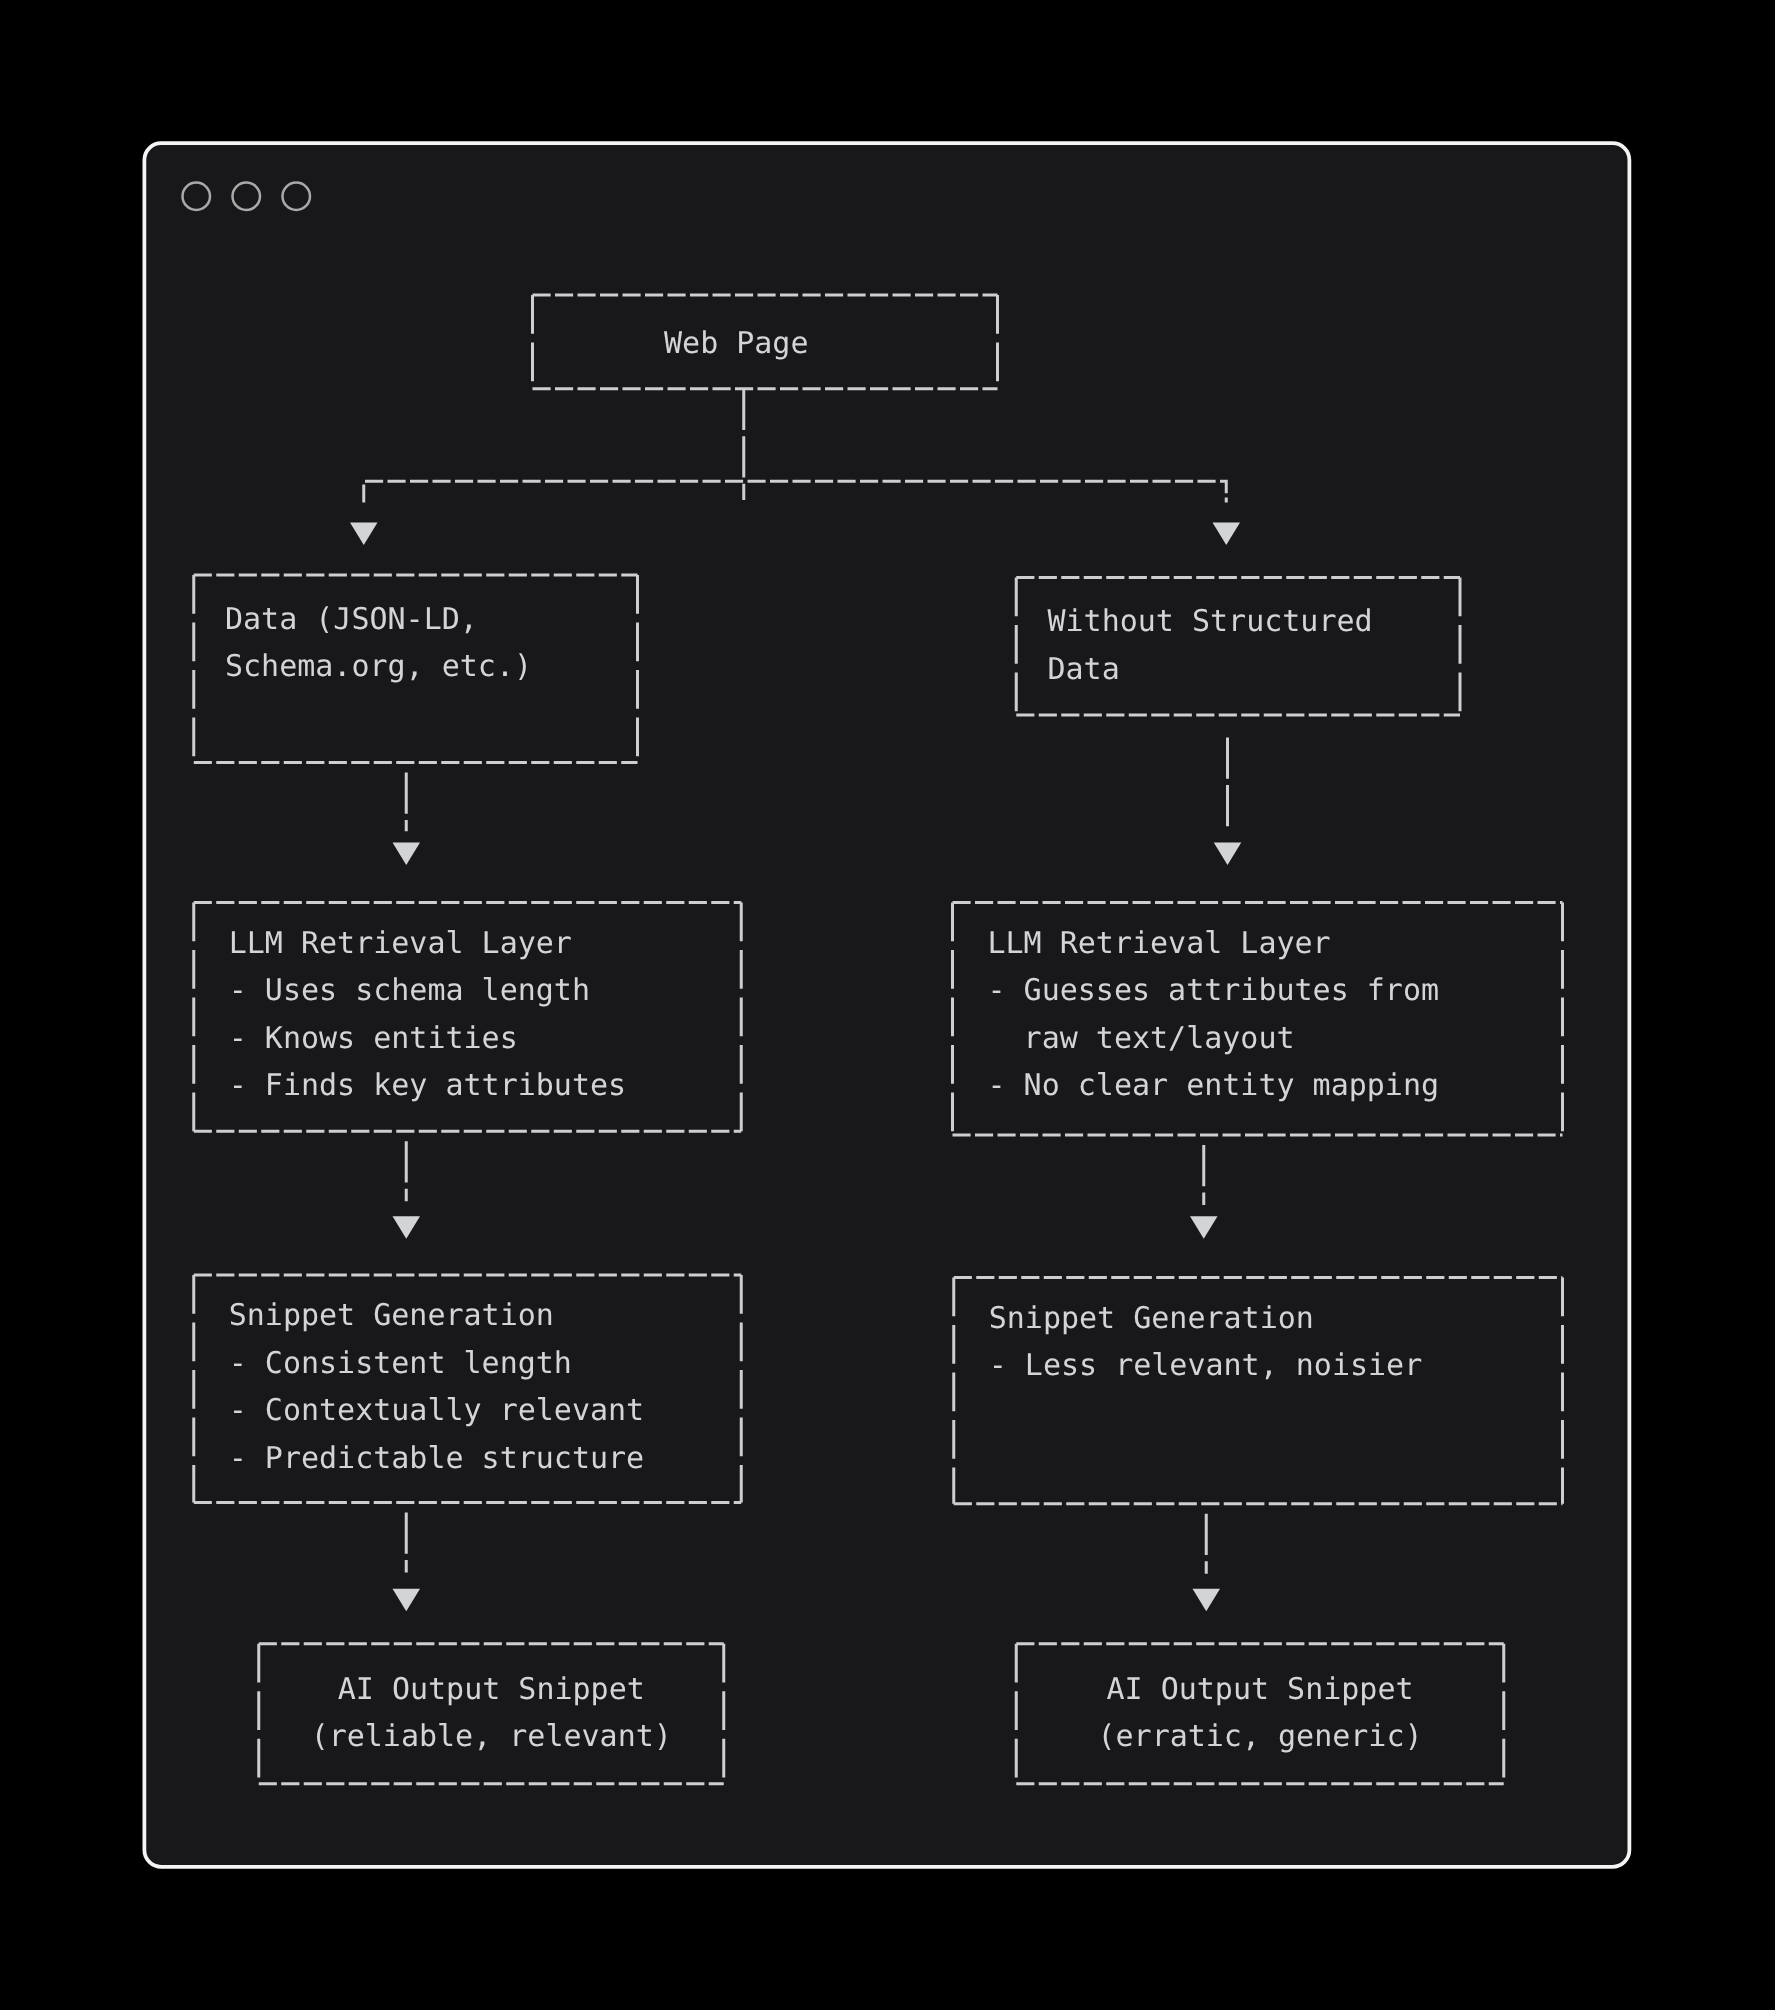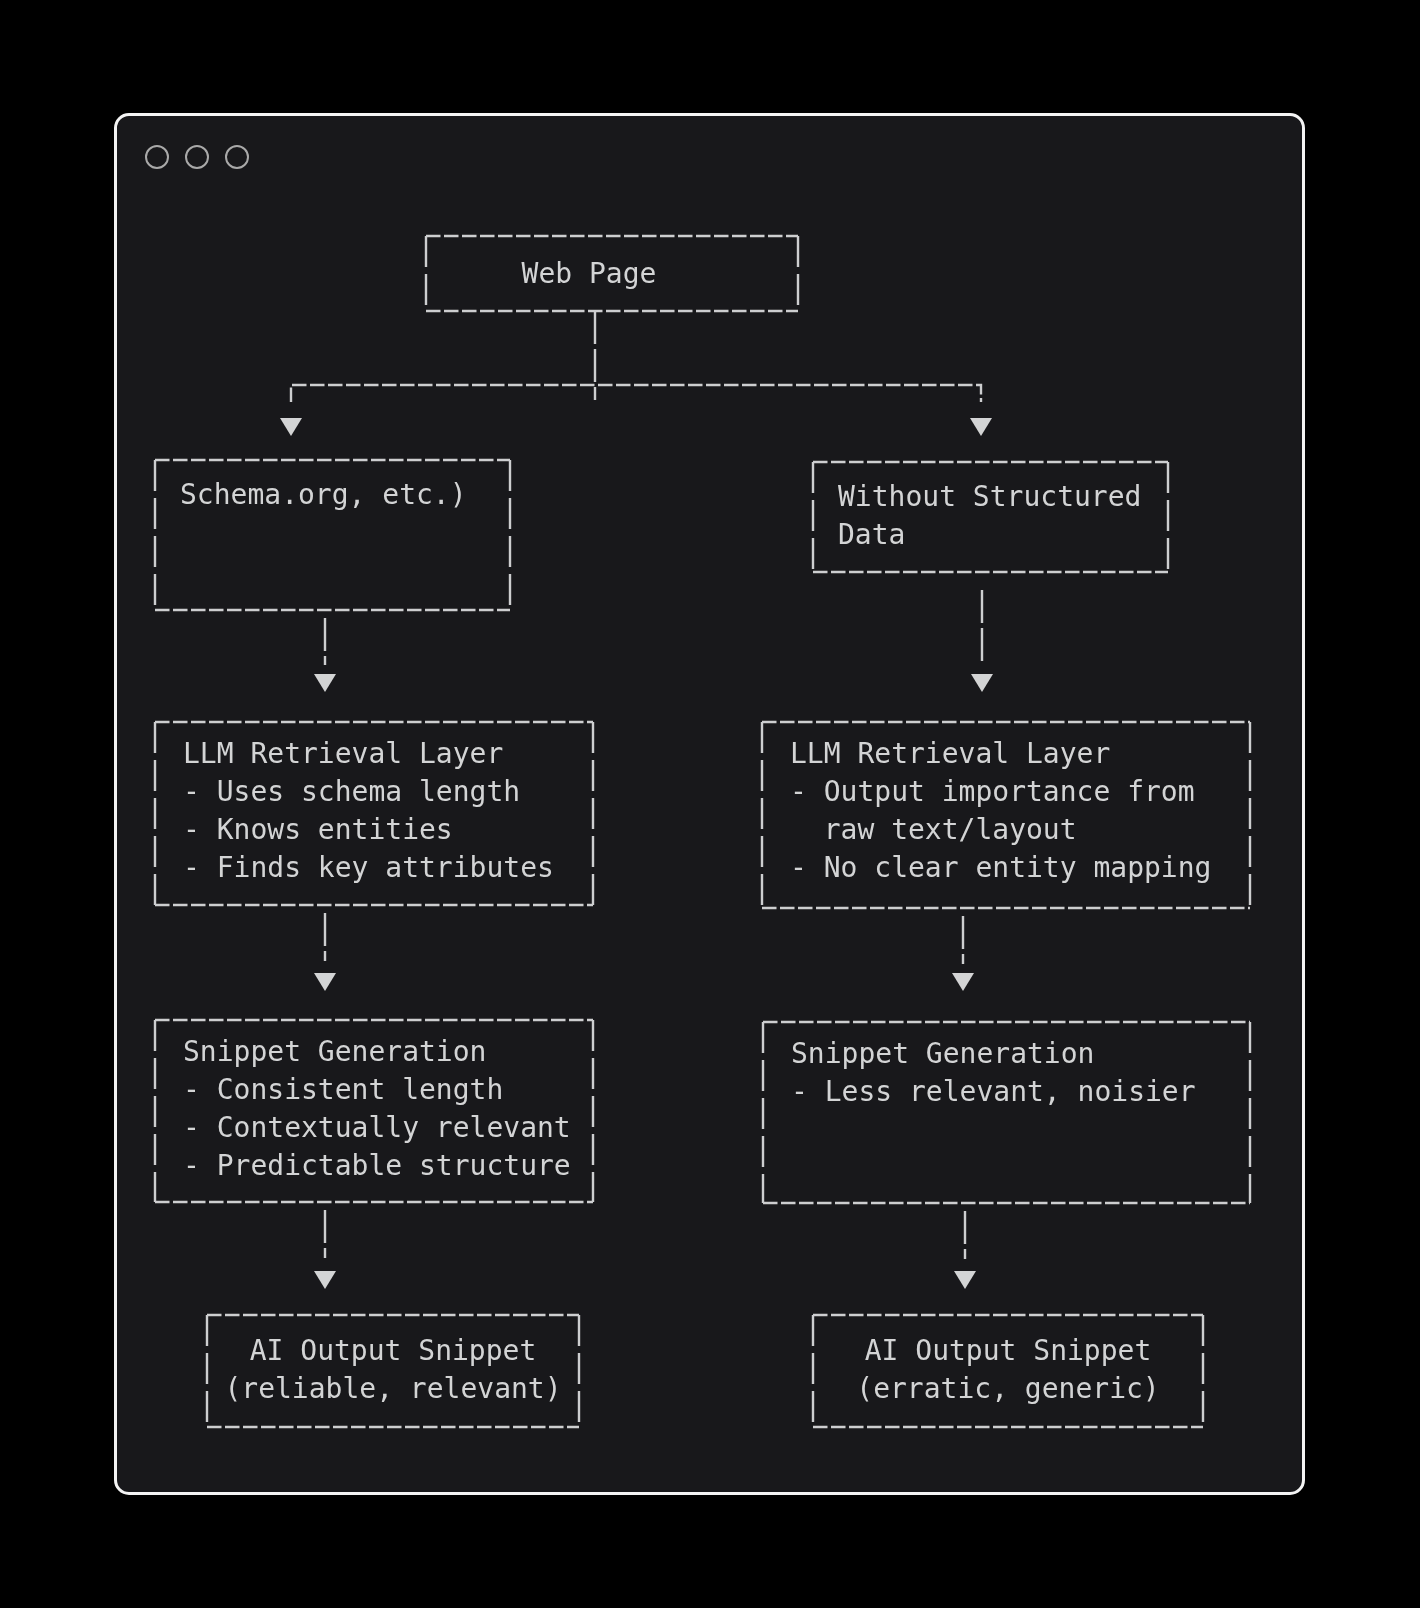--- a/index.html
+++ b/index.html
@@ -30,21 +30,21 @@
   svg.wires line, svg.wires path{
     stroke:#cdced0;stroke-width:2.4;fill:none;
   }
   .edge-h{stroke-dasharray:14.5 3.5;}
   .edge-v{stroke-dasharray:31 7;}
   .conn-v{stroke-dasharray:33 5;}
   .conn-t{stroke-dasharray:14.5 3.5;}
   svg.wires polygon{fill:#d3d4d5;stroke:none;}
   .node{
     position:absolute;box-sizing:border-box;
-    color:#d3d4d5;font-size:28px;line-height:38px;
+    color:#d3d4d5;font-size:24px;line-height:38px;
   }
   .node-line{white-space:pre;height:38px;}
   .node.center{text-align:center;}
   .n-root{left:312px;top:123px;width:372px;height:75px;padding-top:19px;padding-right:46px;}
   .n-l1{left:41px;top:347px;width:355px;height:150px;padding:16px 0 0 25px;}
   .n-r1{left:699px;top:349px;width:355px;height:84px;padding:16px 0 0 25px;}
   .n-l2{left:41px;top:609px;width:438px;height:183px;padding:13px 0 0 28px;}
   .n-r2{left:648px;top:609px;width:488px;height:186px;padding:13px 0 0 28px;}
   .n-l3{left:41px;top:907px;width:438px;height:182px;padding:13px 0 0 28px;}
   .n-r3{left:649px;top:909px;width:487px;height:181px;padding:13px 0 0 28px;}
@@ -149,38 +149,39 @@
           <line class="conn-v" x1="851" y1="1098" x2="851" y2="1146"></line>
           <polygon points="840,1158 862,1158 851,1176"></polygon>
         </g>
       </svg>
 
       <div class="node n-root center">
         <div class="node-line">Web Page</div>
       </div>
 
       <div class="node n-l1">
+        <div class="node-line">Data (JSON-LD,</div>
         <div class="node-line">Schema.org, etc.)</div>
       </div>
 
       <div class="node n-r1">
         <div class="node-line">Without Structured</div>
         <div class="node-line">Data</div>
       </div>
 
       <div class="node n-l2">
         <div class="node-line">LLM Retrieval Layer</div>
         <div class="node-line">- Uses schema length</div>
         <div class="node-line">- Knows entities</div>
         <div class="node-line">- Finds key attributes</div>
       </div>
 
       <div class="node n-r2">
         <div class="node-line">LLM Retrieval Layer</div>
-        <div class="node-line">- Output importance from</div>
+        <div class="node-line">- Guesses attributes from</div>
         <div class="node-line">  raw text/layout</div>
         <div class="node-line">- No clear entity mapping</div>
       </div>
 
       <div class="node n-l3">
         <div class="node-line">Snippet Generation</div>
         <div class="node-line">- Consistent length</div>
         <div class="node-line">- Contextually relevant</div>
         <div class="node-line">- Predictable structure</div>
       </div>

